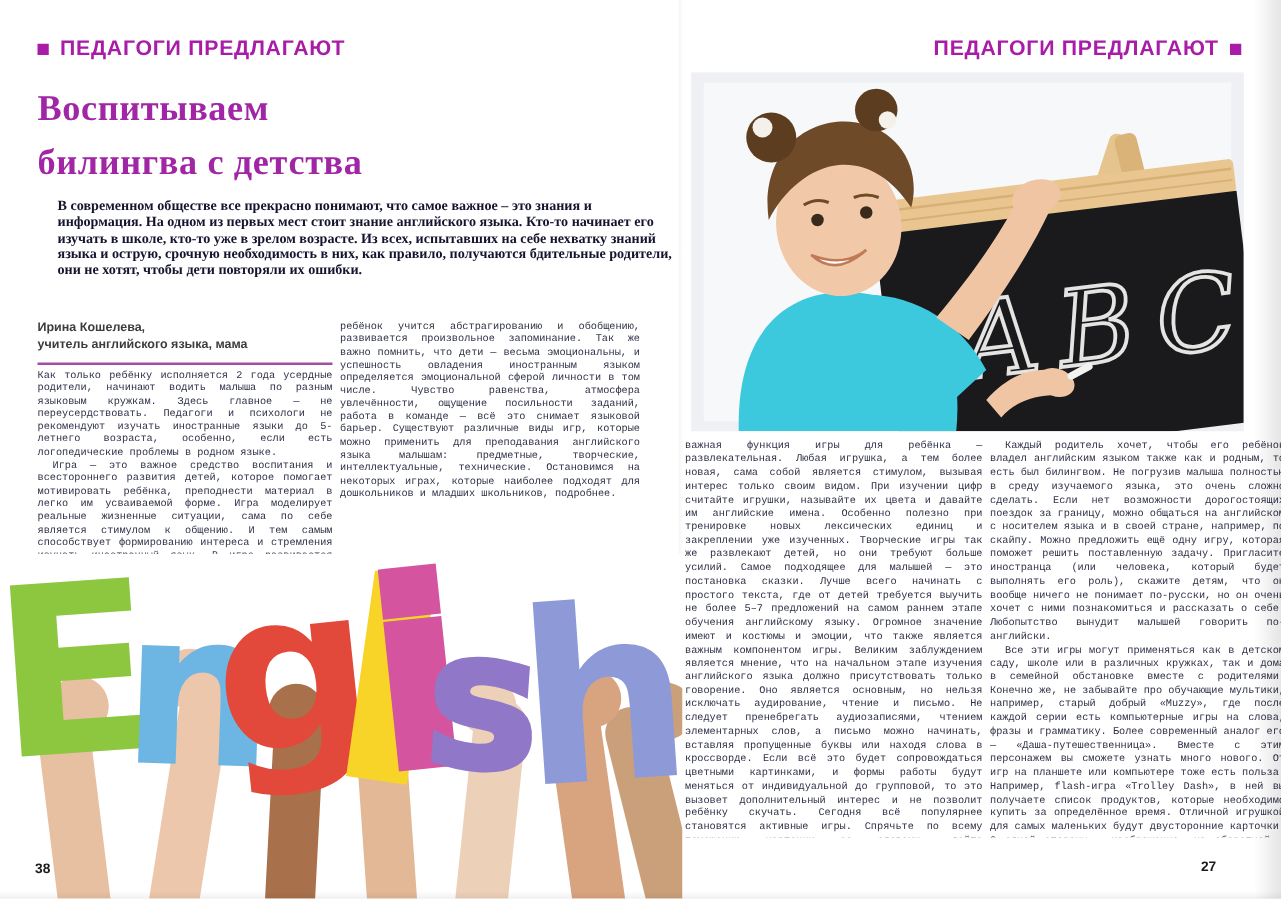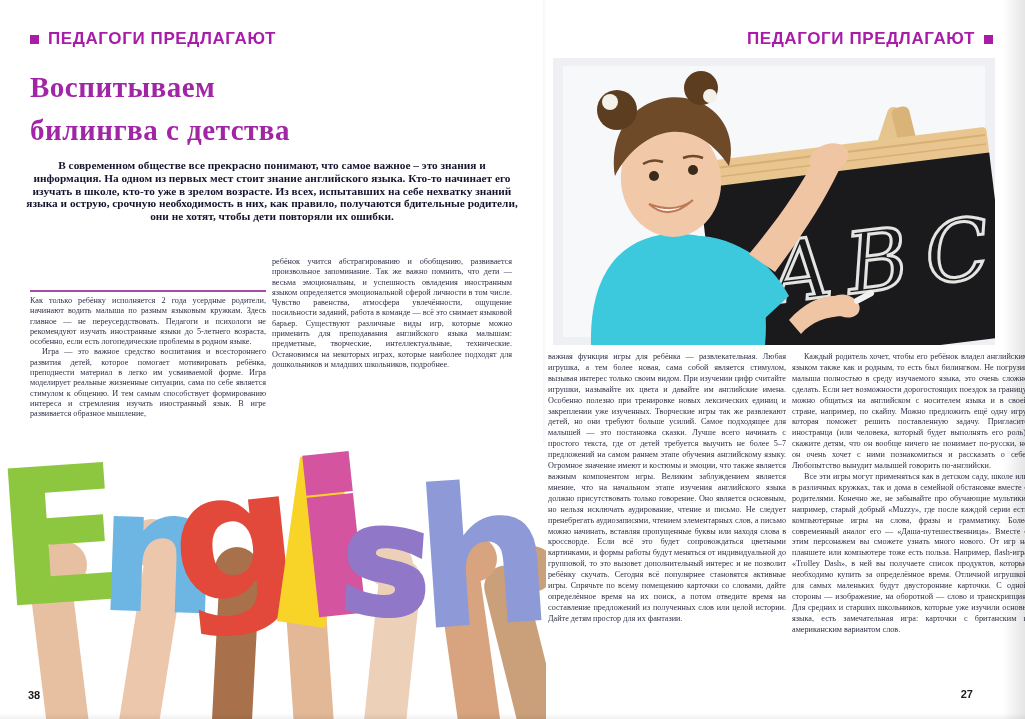--- a/index.html
+++ b/index.html
@@ -38,34 +38,34 @@
   #page-right .kicker { right:32px; }
   .kicker .sq { width:9px; height:9px; background:#a81ca8; display:inline-block; }
 
   
   .headline {
     position:absolute; left:30px; top:66px; width:505px;
     font-family:"Liberation Serif", serif; font-weight:bold;
     font-size:29px; line-height:43px; color:#a126a6; letter-spacing:0.5px;
   }
   .intro {
-    position:absolute; left:26px; top:159px; width:492px;
+    position:absolute; left:46px; top:159px; width:492px;
     font-family:"Liberation Serif", serif; font-weight:bold;
-    font-size:11.3px; line-height:12.8px; color:#14142e; text-align:center;
+    font-size:11.3px; line-height:12.8px; color:#14142e; text-align:left;
   }
   .author-block {
     position:absolute; left:30px; top:257px; width:236px;
     font-size:10px; line-height:12.5px; font-weight:bold; color:#3c3c3c;
   }
   .author-rule {
     position:absolute; left:30px; top:290px; width:236px; height:2px;
     background:#a64ca6;
   }
   .bodycol {
-    position:absolute; font-family:Liberation Serif, serif;
+    position:absolute; font-family:Liberation Mono, monospace;
     font-size:8.2px; line-height:10.3px; color:#2e3147; text-align:justify;
     overflow:hidden;
   }
   .bodycol p.ind { text-indent:12px; }
   #l-col1 { left:30px;  top:296px; width:236px; height:150px; }
   #l-col2 { left:272px; top:257px; width:240px; height:190px; }
   #r-col1 { left:2px;   top:352px; width:238px; height:318px; line-height:10.9px; }
   #r-col2 { left:246px; top:352px; width:236px; height:318px; line-height:10.9px; }
 
   
@@ -104,20 +104,24 @@
       <span>ПЕДАГОГИ ПРЕДЛАГАЮТ</span>
     </div>
 
     <h1 class="headline">
       <span>Воспитываем</span><br>
       <span>билингва с детства</span>
     </h1>
 
     <p class="intro">В современном обществе все прекрасно понимают, что самое важное – это знания и информация. На одном из первых мест стоит знание английского языка. Кто-то начинает его изучать в школе, кто-то уже в зрелом возрасте. Из всех, испытавших на себе нехватку знаний языка и острую, срочную необходимость в них, как правило, получаются бдительные родители,  они не хотят, чтобы дети повторяли их ошибки.</p>
 
+    <div class="author-block">
+      <div>Ирина Кошелева,</div>
+      <div>учитель английского языка, мама</div>
+    </div>
     <div class="author-rule"></div>
 
     <div class="bodycol" id="l-col1">
       <p>Как только ребёнку исполняется 2 года усердные родители, начинают водить малыша по разным языковым кружкам. Здесь главное — не переусердствовать. Педагоги и психологи не рекомендуют изучать иностранные языки до 5-летнего возраста, особенно, если есть логопедические проблемы в родном языке.</p>
       <p class="ind">Игра — это важное средство воспитания и всестороннего развития детей, которое помогает мотивировать ребёнка, преподнести материал в легко им усваиваемой форме. Игра моделирует реальные жизненные ситуации, сама по себе является стимулом к общению. И тем самым способствует формированию интереса и стремления изучать иностранный язык. В игре развивается образное мышление,</p>
     </div>
 
     <div class="bodycol" id="l-col2">
       <p>ребёнок учится абстрагированию и обобщению, развивается произвольное запоминание. Так же важно помнить, что дети — весьма эмоциональны, и успешность овладения иностранным языком определяется эмоциональной сферой личности в том числе. Чувство равенства, атмосфера увлечённости, ощущение посильности заданий, работа в команде — всё это снимает языковой барьер. Существуют различные виды игр, которые можно применить для преподавания английского языка малышам: предметные, творческие, интеллектуальные, технические. Остановимся на некоторых играх, которые наиболее подходят для дошкольников и младших школьников, подробнее.</p>
     </div>

